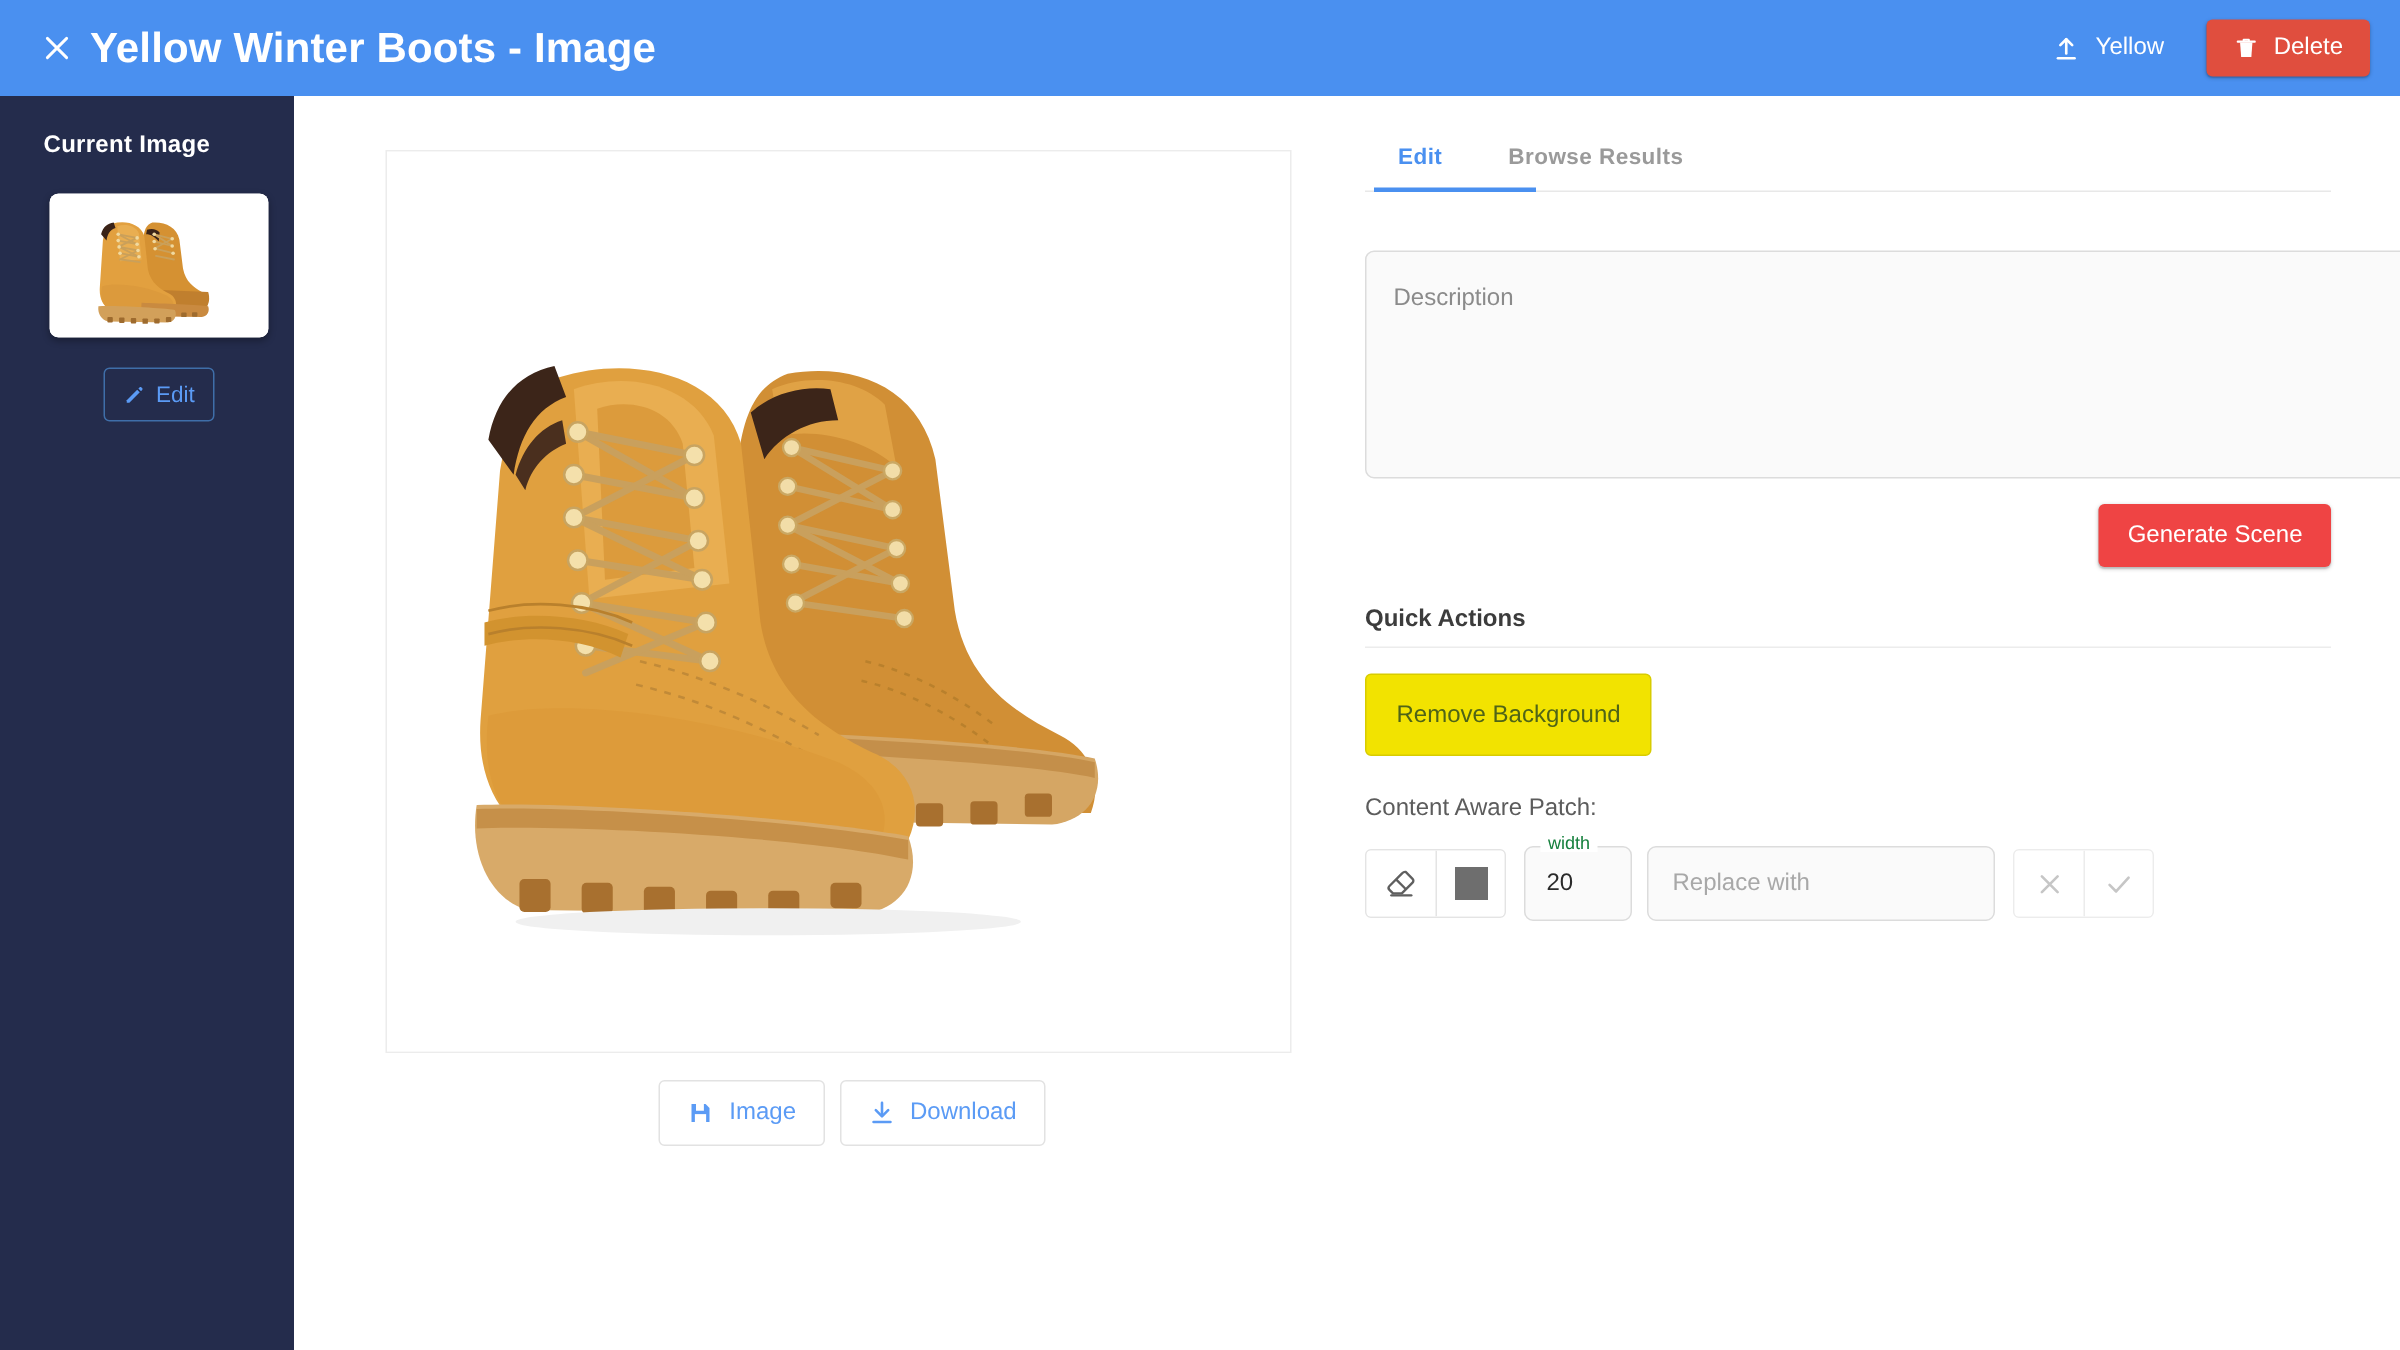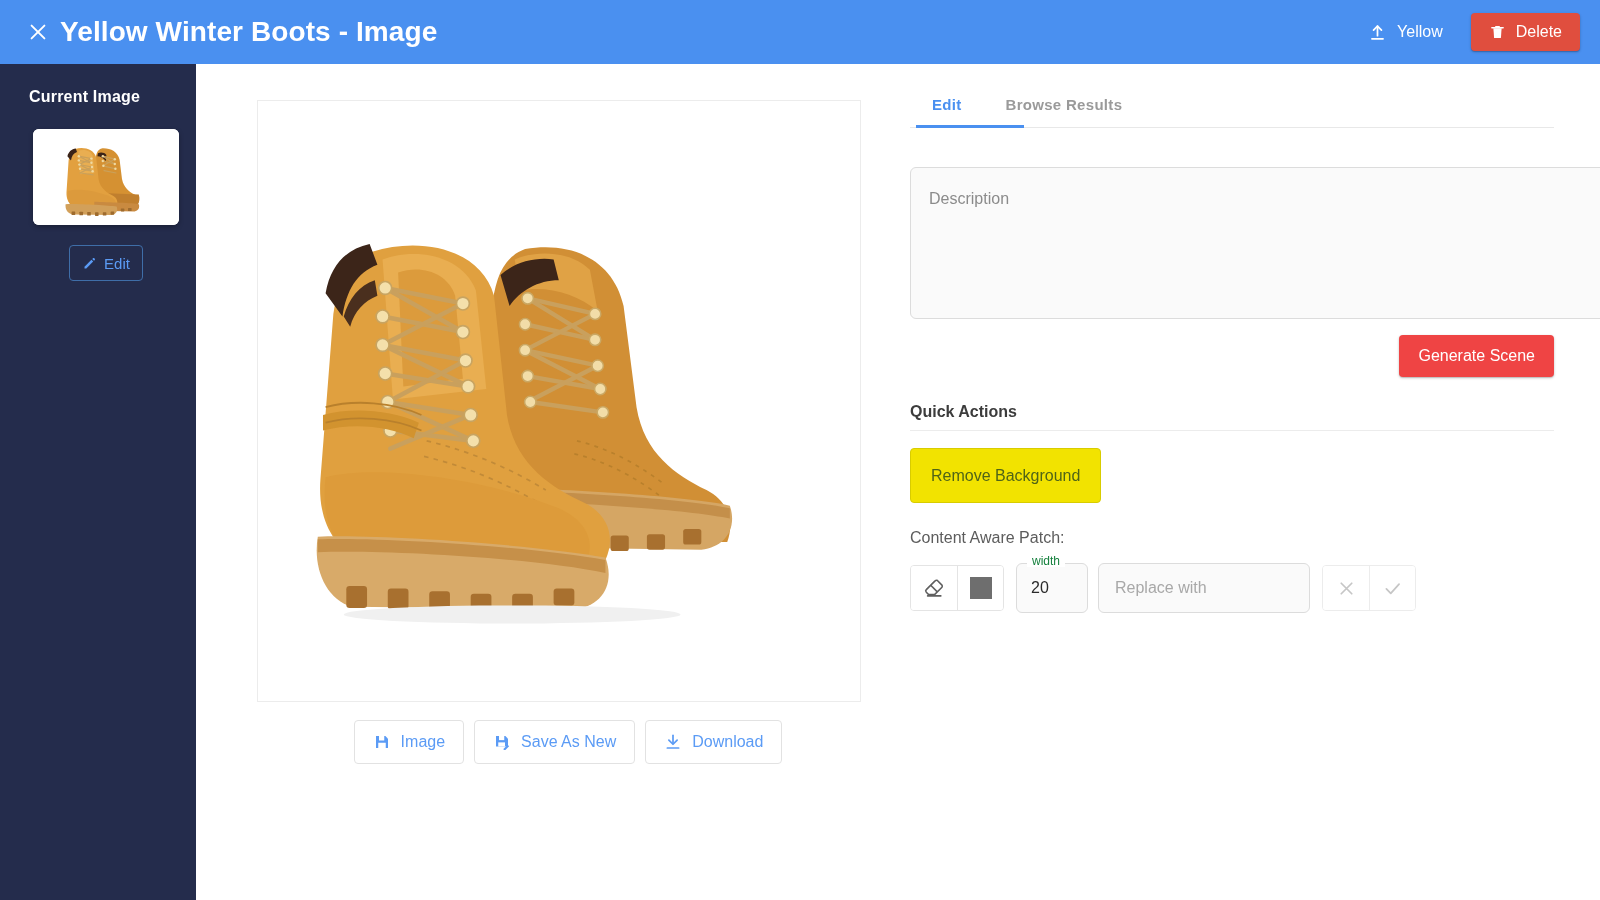--- a/index.html
+++ b/index.html
@@ -228,21 +228,21 @@
   .width-field input {
     width: 100%; height: 100%;
     border: none; outline: none; background: transparent;
     padding: 0 0 0 14px;
     font-size: 16px; color: #2a2a2a;
     font-family: inherit;
   }
 
   .replace-field {
     margin-left: 10px;
-    width: 212px; height: 50px;
+    width: 232px; height: 50px;
     border: 1px solid #dcdcdc; border-radius: 6px;
     background: #fafafa;
     display: flex; align-items: center;
   }
   .replace-field input {
     width: 100%; height: 100%;
     border: none; outline: none; background: transparent;
     padding: 0 0 0 16px;
     font-size: 16px; color: #2a2a2a;
     font-family: inherit;
@@ -500,29 +500,20 @@
     <div class="bottom-actions">
       <button class="oc-btn">
         <svg width="18" height="18" viewBox="0 0 24 24">
           <path d="M4 4 H16.5 L20 7.5 V20 H4 Z" fill="#5b9bf5"></path>
           <rect x="8" y="4" width="7" height="6" fill="#fff"></rect>
           <rect x="7" y="13" width="10" height="7" fill="#fff"></rect>
         </svg>
         <span>Image</span>
       </button>
 
-      <button class="oc-btn">
-        <svg width="18" height="18" viewBox="0 0 24 24">
-          <path d="M4 4 H16.5 L20 7.5 V18 H4 Z" fill="#5b9bf5"></path>
-          <rect x="8" y="4" width="7" height="5.5" fill="#fff"></rect>
-          <rect x="7" y="12.5" width="9" height="5.5" fill="#fff"></rect>
-          <path d="M14.5 20.5 L19.5 15.5 L21.5 17.5 L16.5 22.5 L14 22.8 Z" fill="#5b9bf5"></path>
-        </svg>
-        <span>Save As New</span>
-      </button>
 
       <button class="oc-btn">
         <svg width="18" height="18" viewBox="0 0 24 24">
           <path d="M12 3 L12 14" stroke="#5b9bf5" stroke-width="2.3" stroke-linecap="round"></path>
           <path d="M6.5 9.5 L12 15 L17.5 9.5" stroke="#5b9bf5" stroke-width="2.3" fill="none" stroke-linecap="round" stroke-linejoin="round"></path>
           <path d="M4.5 20 H19.5" stroke="#5b9bf5" stroke-width="2.3" stroke-linecap="round"></path>
         </svg>
         <span>Download</span>
       </button>
     </div>

